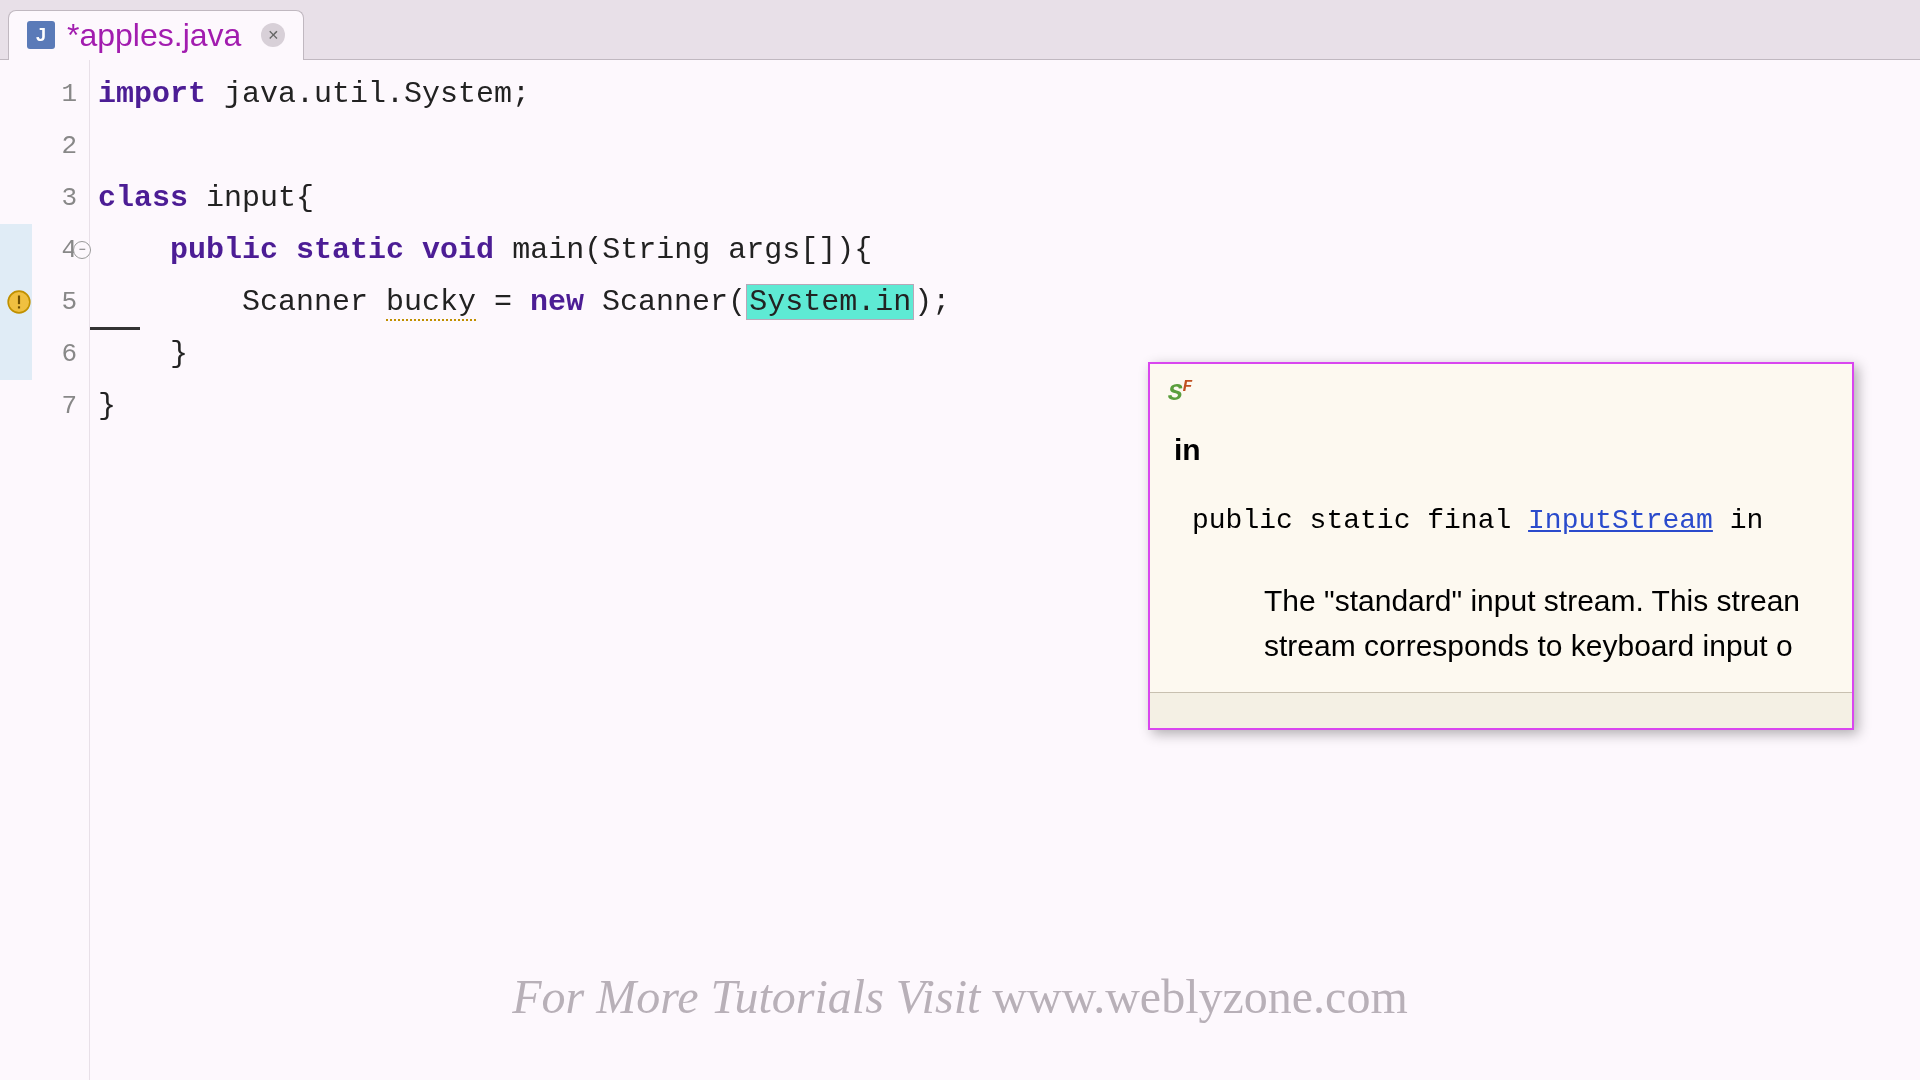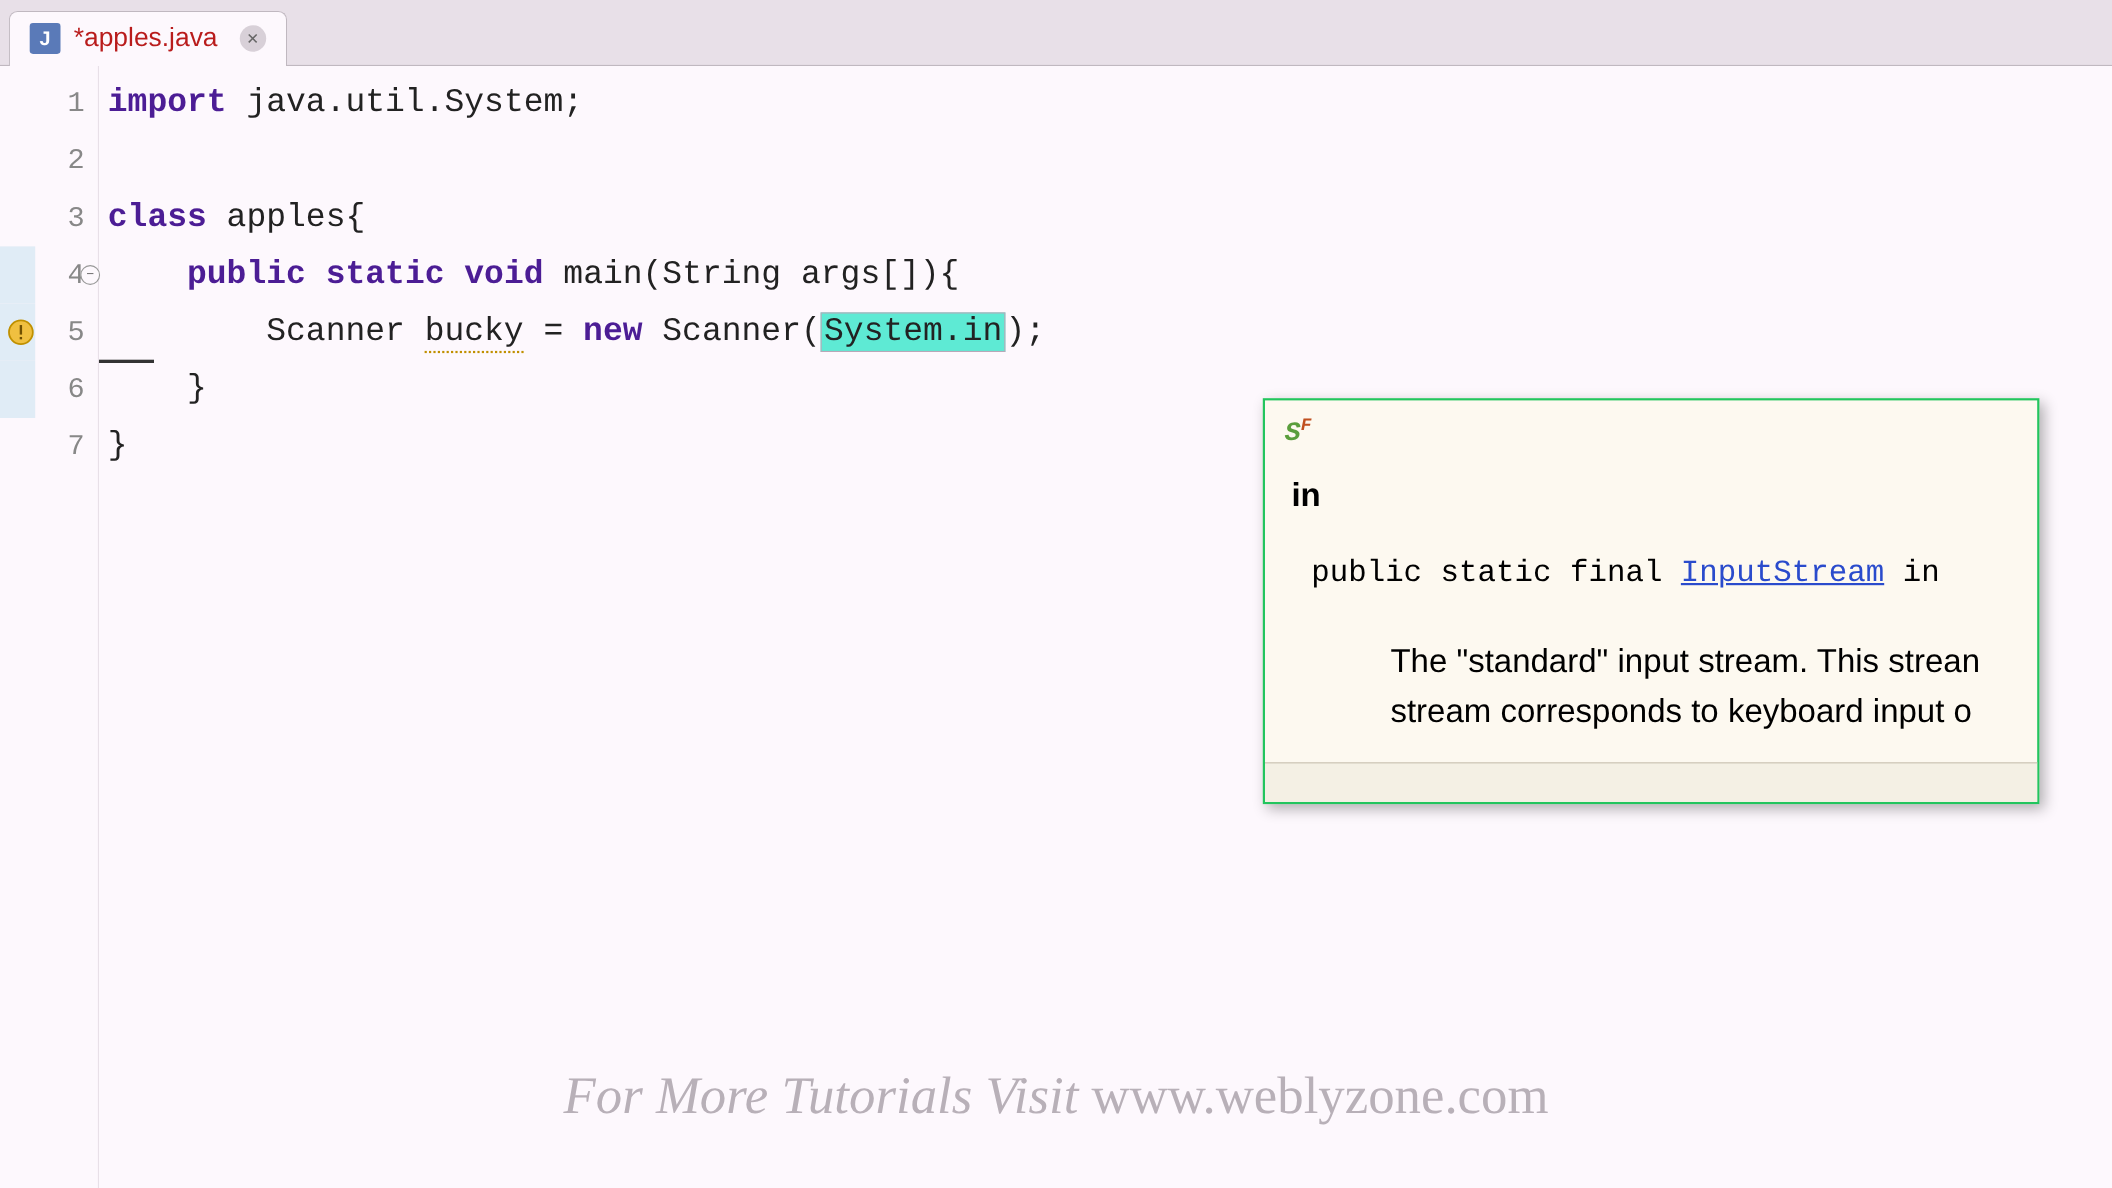--- a/index.html
+++ b/index.html
@@ -41,22 +41,22 @@
       background: #5a7ab8;
       border-radius: 3px;
       display: flex;
       align-items: center;
       justify-content: center;
       color: white;
       font-weight: bold;
       font-size: 18px;
     }
     .tab-label {
-      font-size: 24px;
-      color: #b91c1c;
+      font-size: 32px;
+      color: #a21caf;
     }
     .tab-close {
       width: 24px;
       height: 24px;
       border-radius: 50%;
       background: #d8d0d8;
       display: flex;
       align-items: center;
       justify-content: center;
       cursor: pointer;
@@ -161,21 +161,21 @@
       width: 50px;
       height: 3px;
       background: #333;
     }
     .javadoc-popup {
       position: absolute;
       left: 1148px;
       top: 362px;
       width: 706px;
       background: #fdf9f0;
-      border: 2px solid #22c55e;
+      border: 2px solid #d946ef;
       box-shadow: 4px 4px 12px rgba(0,0,0,0.3);
       padding: 0;
     }
     .javadoc-header {
       display: flex;
       align-items: center;
       gap: 14px;
       padding: 14px 18px 10px 18px;
       font-size: 30px;
     }
@@ -270,21 +270,21 @@
     <div class="gutter-line">
       <span class="active-marker-light"></span>
       <span>6</span>
     </div>
     <div class="gutter-line">7</div>
   </div>
 
   <div class="code-area">
     <div class="code-line"><span class="kw">import</span><span> java.util.System;</span></div>
     <div class="code-line"></div>
-    <div class="code-line"><span class="kw">class</span><span> apples{</span></div>
+    <div class="code-line"><span class="kw">class</span><span> input{</span></div>
     <div class="code-line"><span>    </span><span class="kw">public</span><span> </span><span class="kw">static</span><span> </span><span class="kw">void</span><span> main(String args[]){</span></div>
     <div class="code-line active-code-line"><span>        Scanner </span><span class="underline-warn">bucky</span><span> = </span><span class="kw">new</span><span> Scanner(</span><span class="highlight-box">System.in</span><span>);</span></div>
     <div class="code-line">    }</div>
     <div class="code-line">}</div>
   </div>
 </div>
 
 <div class="javadoc-popup">
   <div class="javadoc-header">
     <span class="javadoc-header-icon"><span>S</span><sup>F</sup></span>

